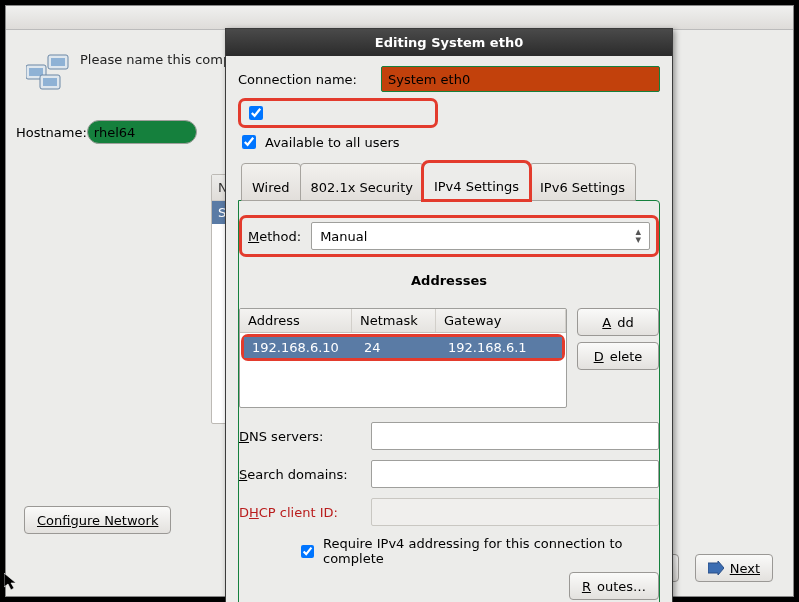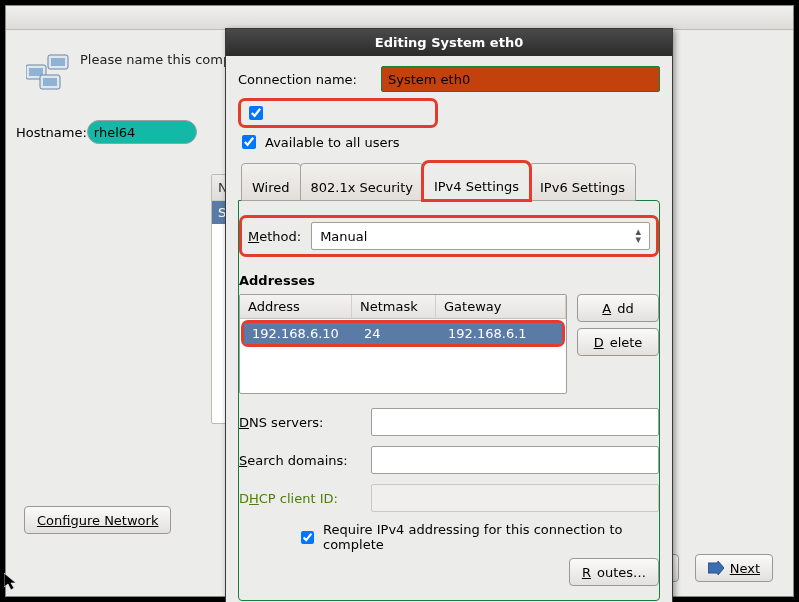--- a/index.html
+++ b/index.html
@@ -7,21 +7,21 @@
   .desktop { position: absolute; top: 5px; left: 5px; right: 5px; bottom: 5px; background: #ececea; border: 1px solid #888; }
   .topbar { height: 24px; border-bottom: 1px solid #bbb; background: linear-gradient(#f0f0ef,#dedcd9); }
 
   .desc-row { position: absolute; top: 45px; left: 20px; right: 30px; display: flex; gap: 8px; }
   .net-icons { width: 46px; height: 40px; flex-shrink: 0; position: relative; }
   .net-icons svg { position: absolute; }
   .desc-text { color: #222; line-height: 1.35; }
 
   .hostname-row { position: absolute; top: 114px; left: 10px; display: flex; align-items: center; }
   .hostname-row label { }
-  .hostname-row input { width: 110px; height: 24px; border: 1px solid #9f9f9c; background: #14b8a6; padding: 2px 6px; border-radius: 12px; }
+  .hostname-row input { width: 110px; height: 24px; border: 1px solid #9f9f9c; background: #15803d; padding: 2px 6px; border-radius: 12px; }
 
   .btn { display: inline-flex; align-items: center; gap: 6px; height: 28px; padding: 0 12px;
     background: linear-gradient(#fafaf9,#e3e1de); border: 1px solid #9a9895; border-radius: 4px; cursor: pointer; }
   .configure-btn { position: absolute; left: 18px; top: 500px; }
 
   .footer-btns { position: absolute; right: 20px; bottom: 14px; display: flex; gap: 16px; }
   .arrow-svg { width: 16px; height: 14px; }
 
   
   .dialog { position: absolute; top: 28px; left: 225px; width: 448px; background: #ececea; border: 1px solid #3b3b3b; box-shadow: 2px 2px 6px rgba(0,0,0,.4); }
@@ -41,35 +41,35 @@
     border-top-left-radius: 4px; border-top-right-radius: 4px; margin-right: -1px; cursor: pointer; position: relative; top: 1px; }
   .tab.active { background: #ececea; border-bottom-color: #ececea; top: 0; z-index: 2; }
   .tabpanel { border: 1px solid #15803d; border-radius: 0 4px 4px 4px; padding: 14px 0; background: #ececea; }
 
   .method-row { display: flex; align-items: center; gap: 10px; }
   .method-row .lbl { }
   .select { flex: 1; height: 28px; border: 1px solid #9f9f9c; background: #fff; display: flex; align-items: center; padding: 0 8px; justify-content: space-between; border-radius: 2px; cursor: pointer; }
   .select .caret { font-size: 11px; line-height: 8px; color: #555; }
 
   .addr-block { margin-top: 16px; }
-  .addr-block .heading { font-weight: bold; margin-bottom: 6px; }
+  .addr-block .heading { font-weight: bold; margin-bottom: 20px; text-align: center; }
   .addr-row { display: flex; gap: 10px; }
   .addr-table { flex: 1; border: 1px solid #9f9f9c; background: #fff; height: 100px; border-radius: 2px; overflow: hidden; position: relative; }
   .addr-head { display: flex; background: linear-gradient(#f4f3f1,#e5e3e0); border-bottom: 1px solid #c5c2bd; }
   .addr-head div { padding: 4px 8px; border-right: 1px solid #d2cfca; }
   .col1 { width: 112px; } .col2 { width: 84px; } .col3 { flex: 1; }
   .addr-data { display: flex; background: #5a7ba5; color: #fff; }
   .addr-data div { padding: 3px 8px; }
   .addr-btns { display: flex; flex-direction: column; gap: 6px; width: 82px; }
 
   .form-grid { margin-top: 14px; display: grid; grid-template-columns: 132px 1fr; row-gap: 10px; align-items: center; }
   .form-grid .glbl { text-align: left; }
   .form-grid input.txt2 { height: 28px; border: 1px solid #9f9f9c; background: #fff; padding: 2px 6px; border-radius: 2px; }
   .form-grid input.txt2:disabled { background: #f0efed; color: #999; border-color: #c9c7c2; }
-  .disabled-lbl { color: #4d7c0f; }
+  .disabled-lbl { color: #b91c1c; }
 
   .req-row { display: flex; align-items: center; gap: 6px; margin-top: 10px; margin-left: 58px; }
   .routes-row { display: flex; justify-content: flex-end; margin-top: 6px; }
 
   .dlg-footer { display: flex; justify-content: flex-end; gap: 12px; padding: 10px 14px 0 0; margin-top: 8px; }
 
   .u { text-decoration: underline; }
 
   
   .bg-panel { position: absolute; top: 168px; left: 205px; width: 50px; height: 250px; border: 1px solid #bdbab5; background: #fff; border-radius: 2px; }

